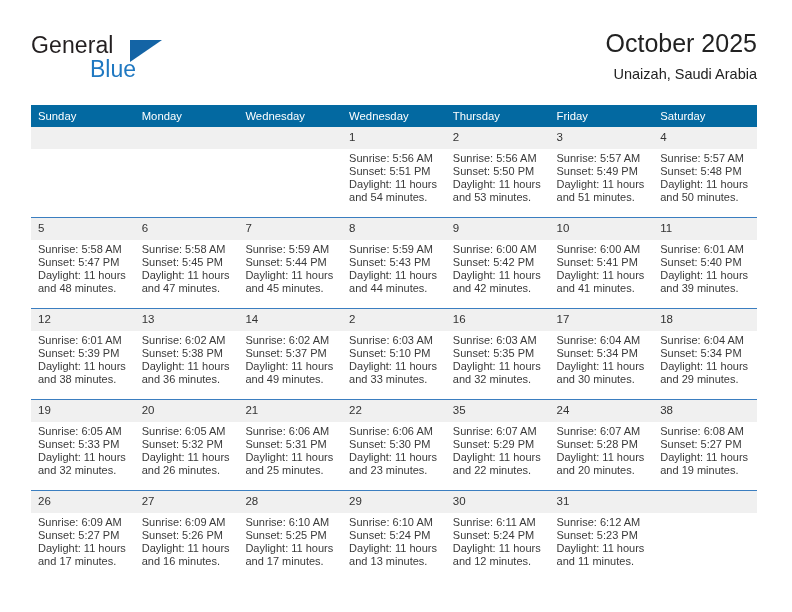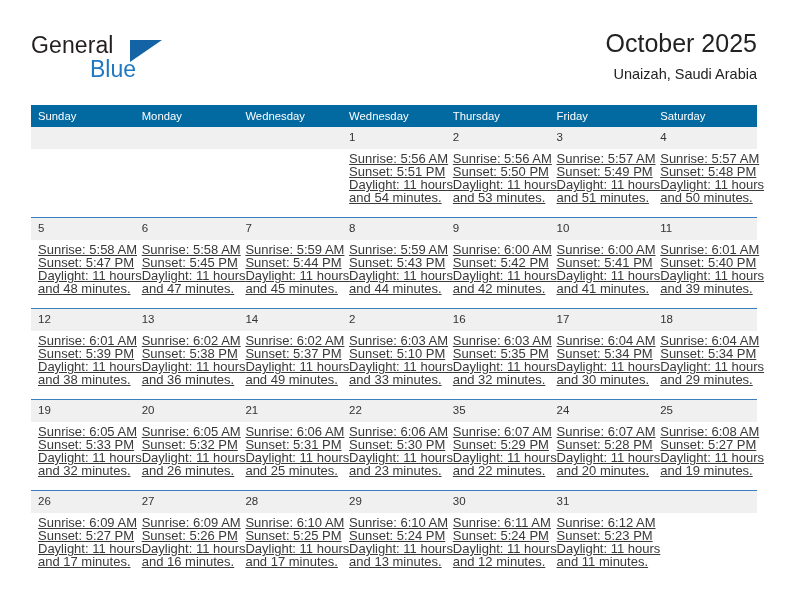--- a/index.html
+++ b/index.html
@@ -126,24 +126,23 @@
     color: #333333;
     padding: 4px 0 5px 7px;
     height: 13px;
   }
   .daynum.blank {
     background: #f0f0f0;
     color: transparent;
   }
   .detail {
     padding: 3px 6px 0 7px;
-    font-size: 13px;
+    font-size: 11px;
     line-height: 13.1px;
     color: #3a3a3a;
-    text-decoration: underline;
   }
   .detail div {
     white-space: nowrap;
   }
 </style>
 </head>
 <body>
 
 <div class="page">
 
@@ -456,21 +455,21 @@
               <div class="detail">
                 <div>Sunrise: 6:07 AM</div>
                 <div>Sunset: 5:28 PM</div>
                 <div>Daylight: 11 hours</div>
                 <div>and 20 minutes.</div>
               </div>
             </div>
           </td>
           <td>
             <div class="cell-inner">
-              <div class="daynum">25</div>
+              <div class="daynum">38</div>
               <div class="detail">
                 <div>Sunrise: 6:08 AM</div>
                 <div>Sunset: 5:27 PM</div>
                 <div>Daylight: 11 hours</div>
                 <div>and 19 minutes.</div>
               </div>
             </div>
           </td>
         </tr>
         <tr class="wk-sep">

